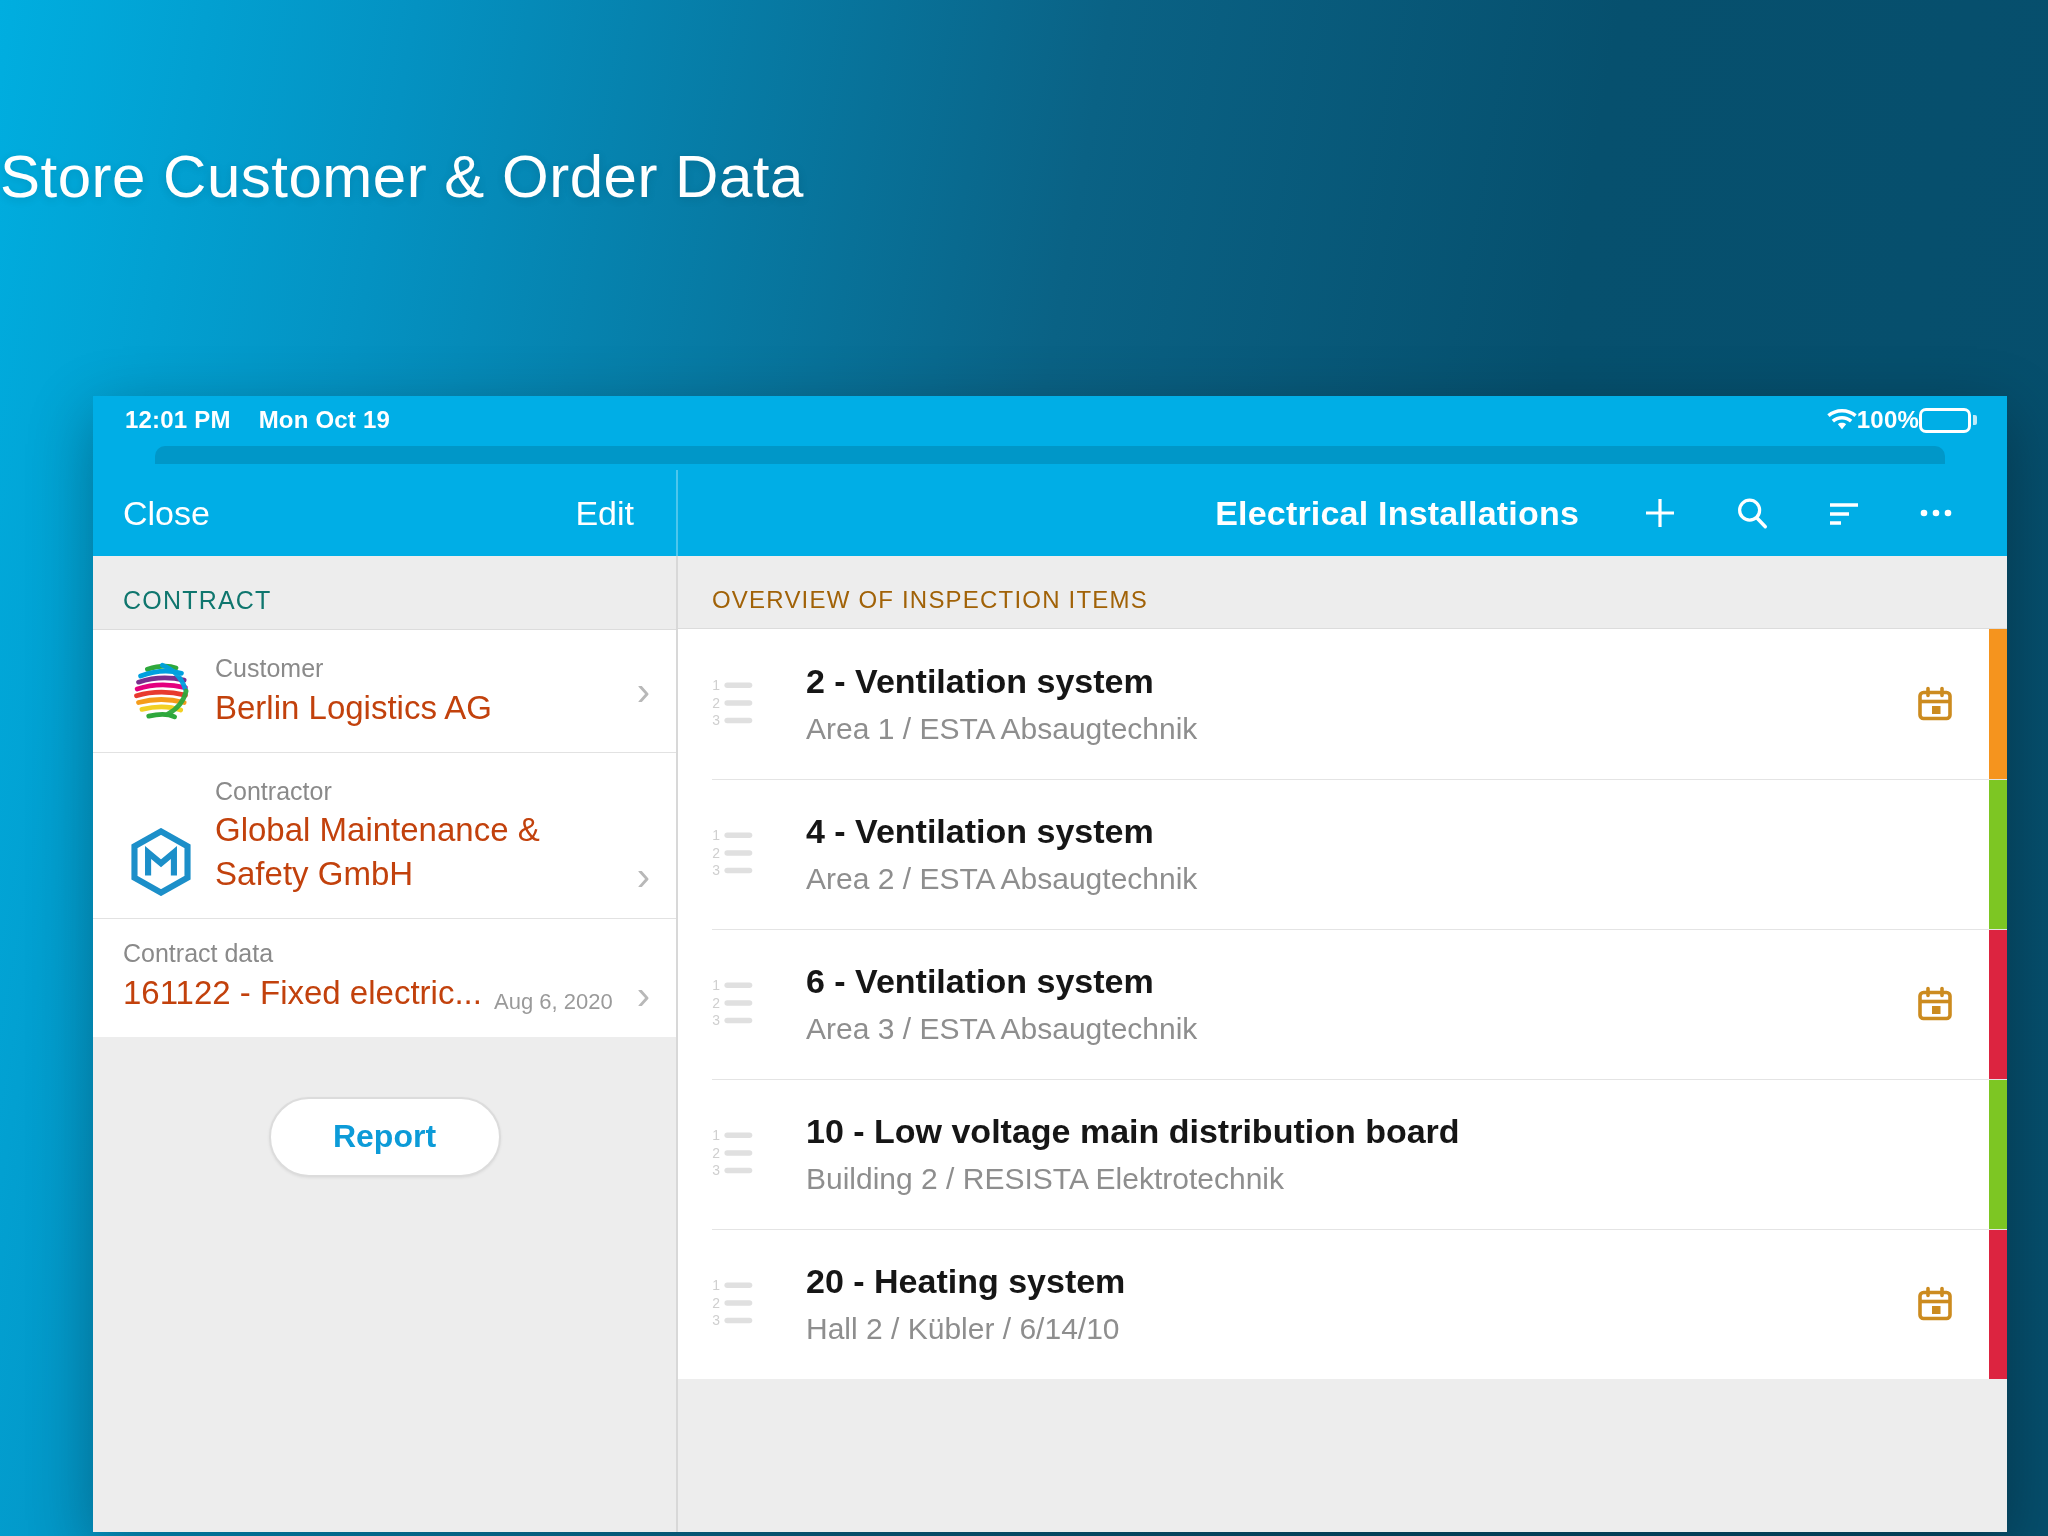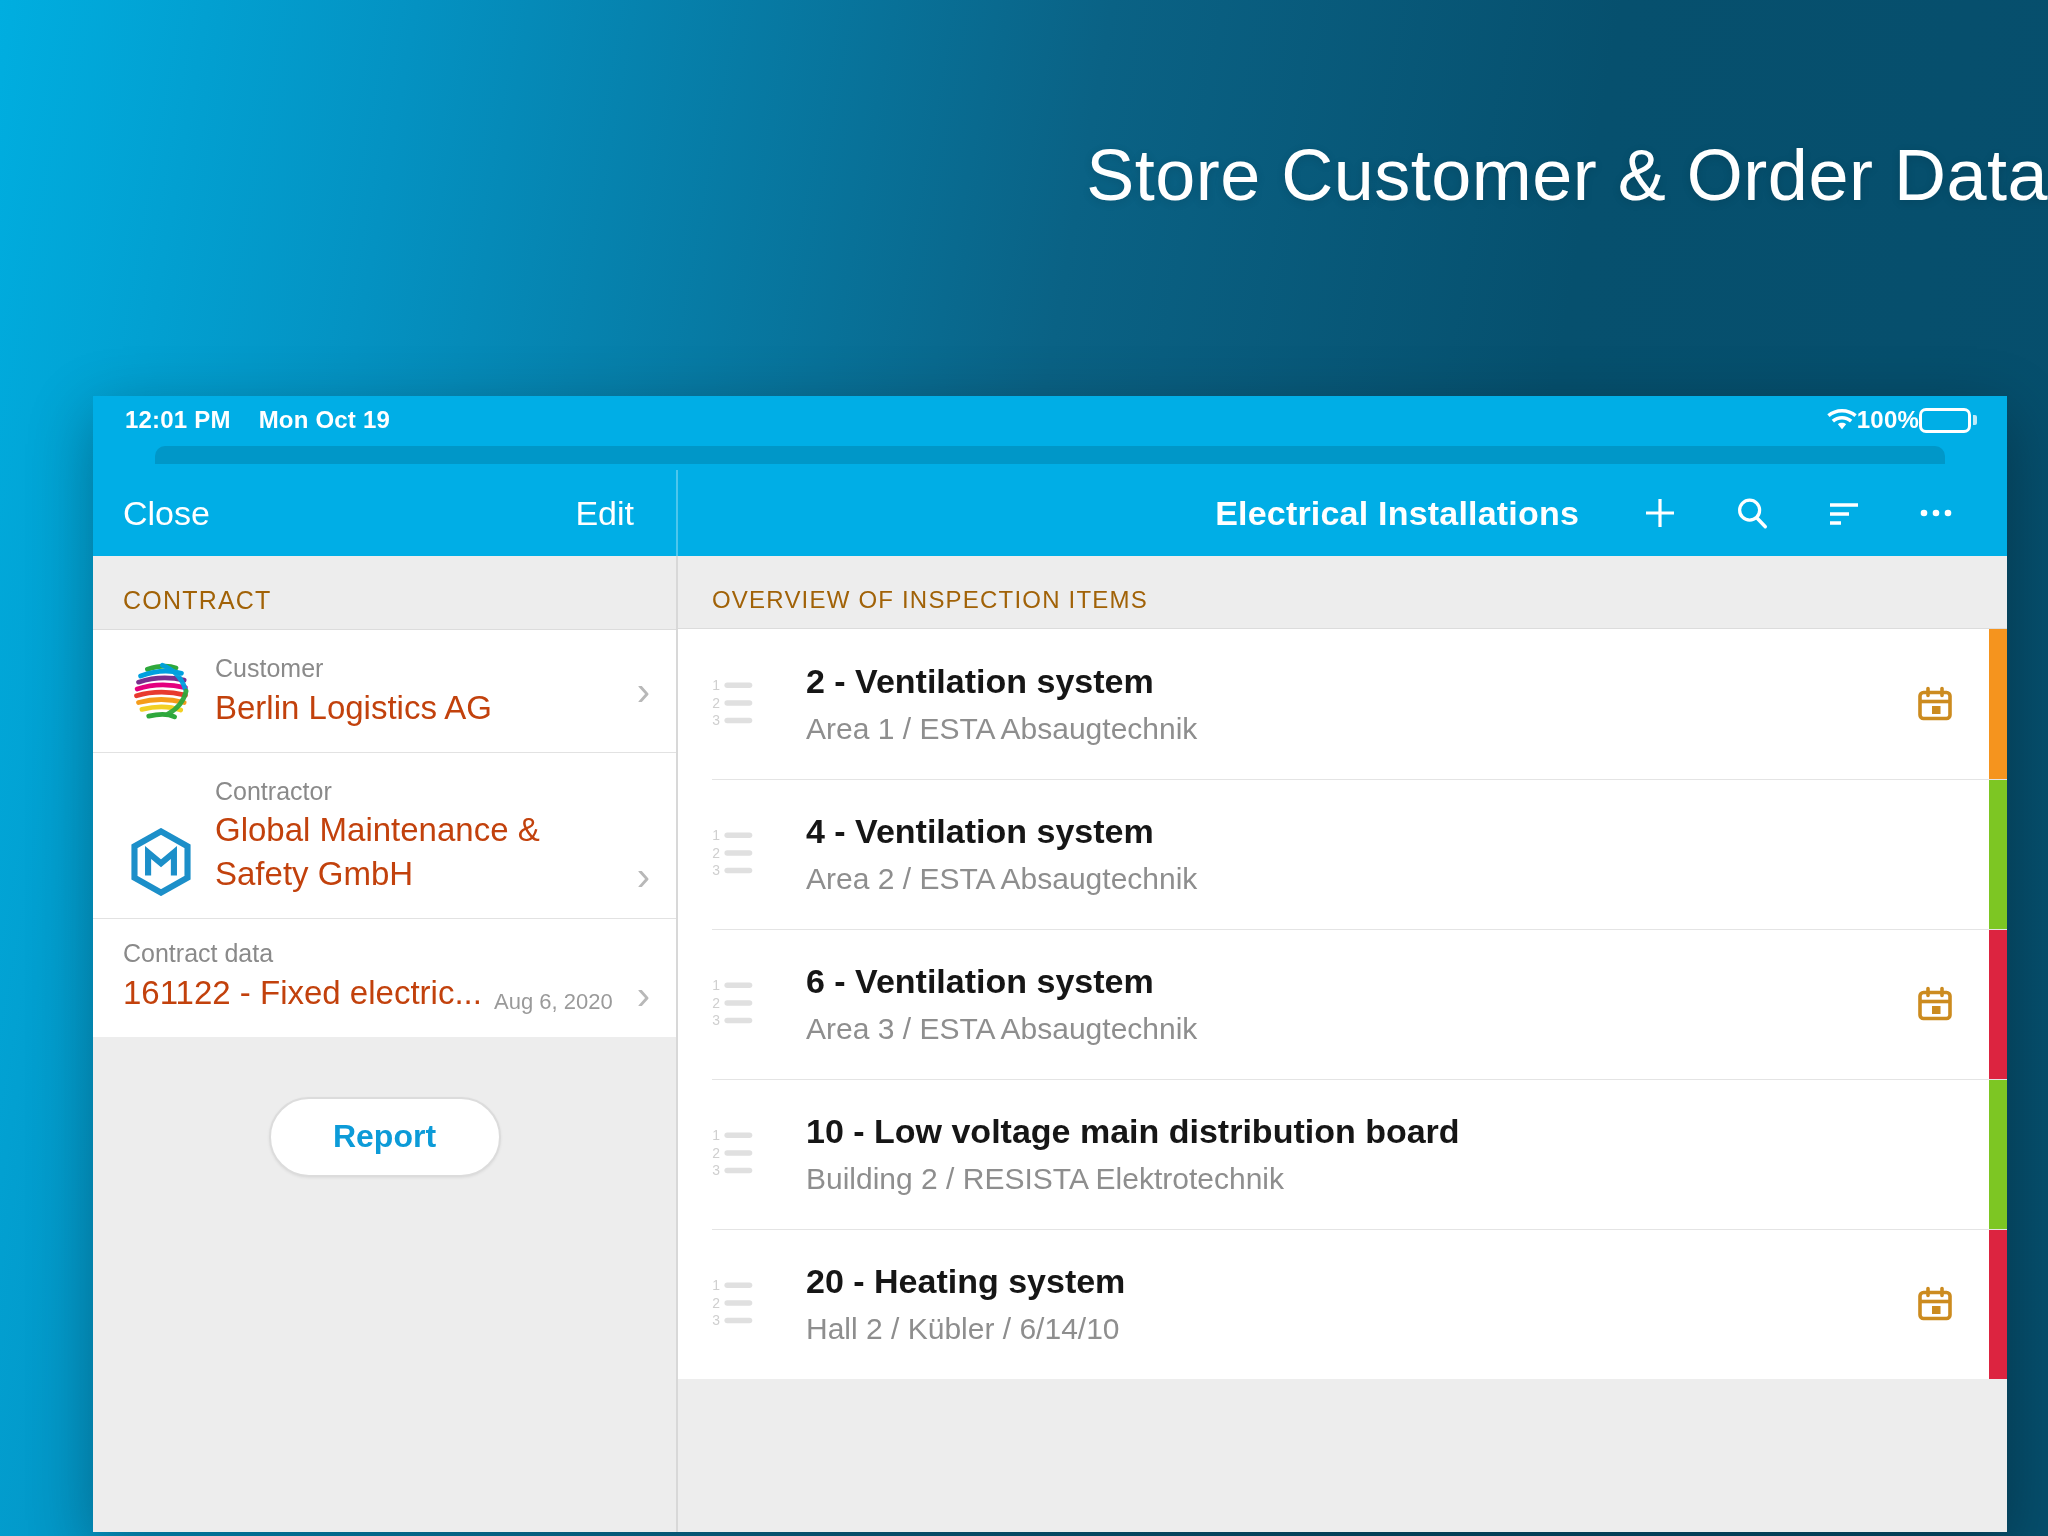--- a/index.html
+++ b/index.html
@@ -9,24 +9,24 @@
     font-family: "Liberation Sans", sans-serif;
   }
   body {
     background: linear-gradient(100deg, #00AEE0 0%, #0492C2 18%, #0A6285 48%, #06506E 70%, #064E6C 100%);
     position: relative;
   }
 
   
   #hero-title {
     position: absolute;
-    top: 136px; left: 0; width: 2048px;
-    text-align: right;
+    top: 144px; left: 0; width: 2048px;
+    text-align: left;
     color: #ffffff;
-    font-size: 72px;
+    font-size: 60px;
     font-weight: 400;
     letter-spacing: 0.5px;
     line-height: 1.1;
     text-shadow: 0 2px 10px rgba(0,0,0,0.12);
   }
 
   
   #tablet {
     position: absolute;
     left: 93px; top: 396px;
@@ -121,21 +121,21 @@
   
   #sidebar {
     width: 585px;
     background: #ededed;
     border-right: 2px solid #d8d8d8;
     display: flex; flex-direction: column;
   }
   .section-head {
     padding: 30px 0 14px 30px;
     font-size: 25px;
-    color: #a16207;
+    color: #0f766e;
     letter-spacing: 1.2px;
     background: #ededed;
   }
   #contract-card { background: #ffffff; border-top: 1px solid #dcdcdc; }
   .contract-row {
     display: flex; align-items: center;
     padding: 22px 26px 22px 30px;
     min-height: 104px;
     position: relative;
   }

